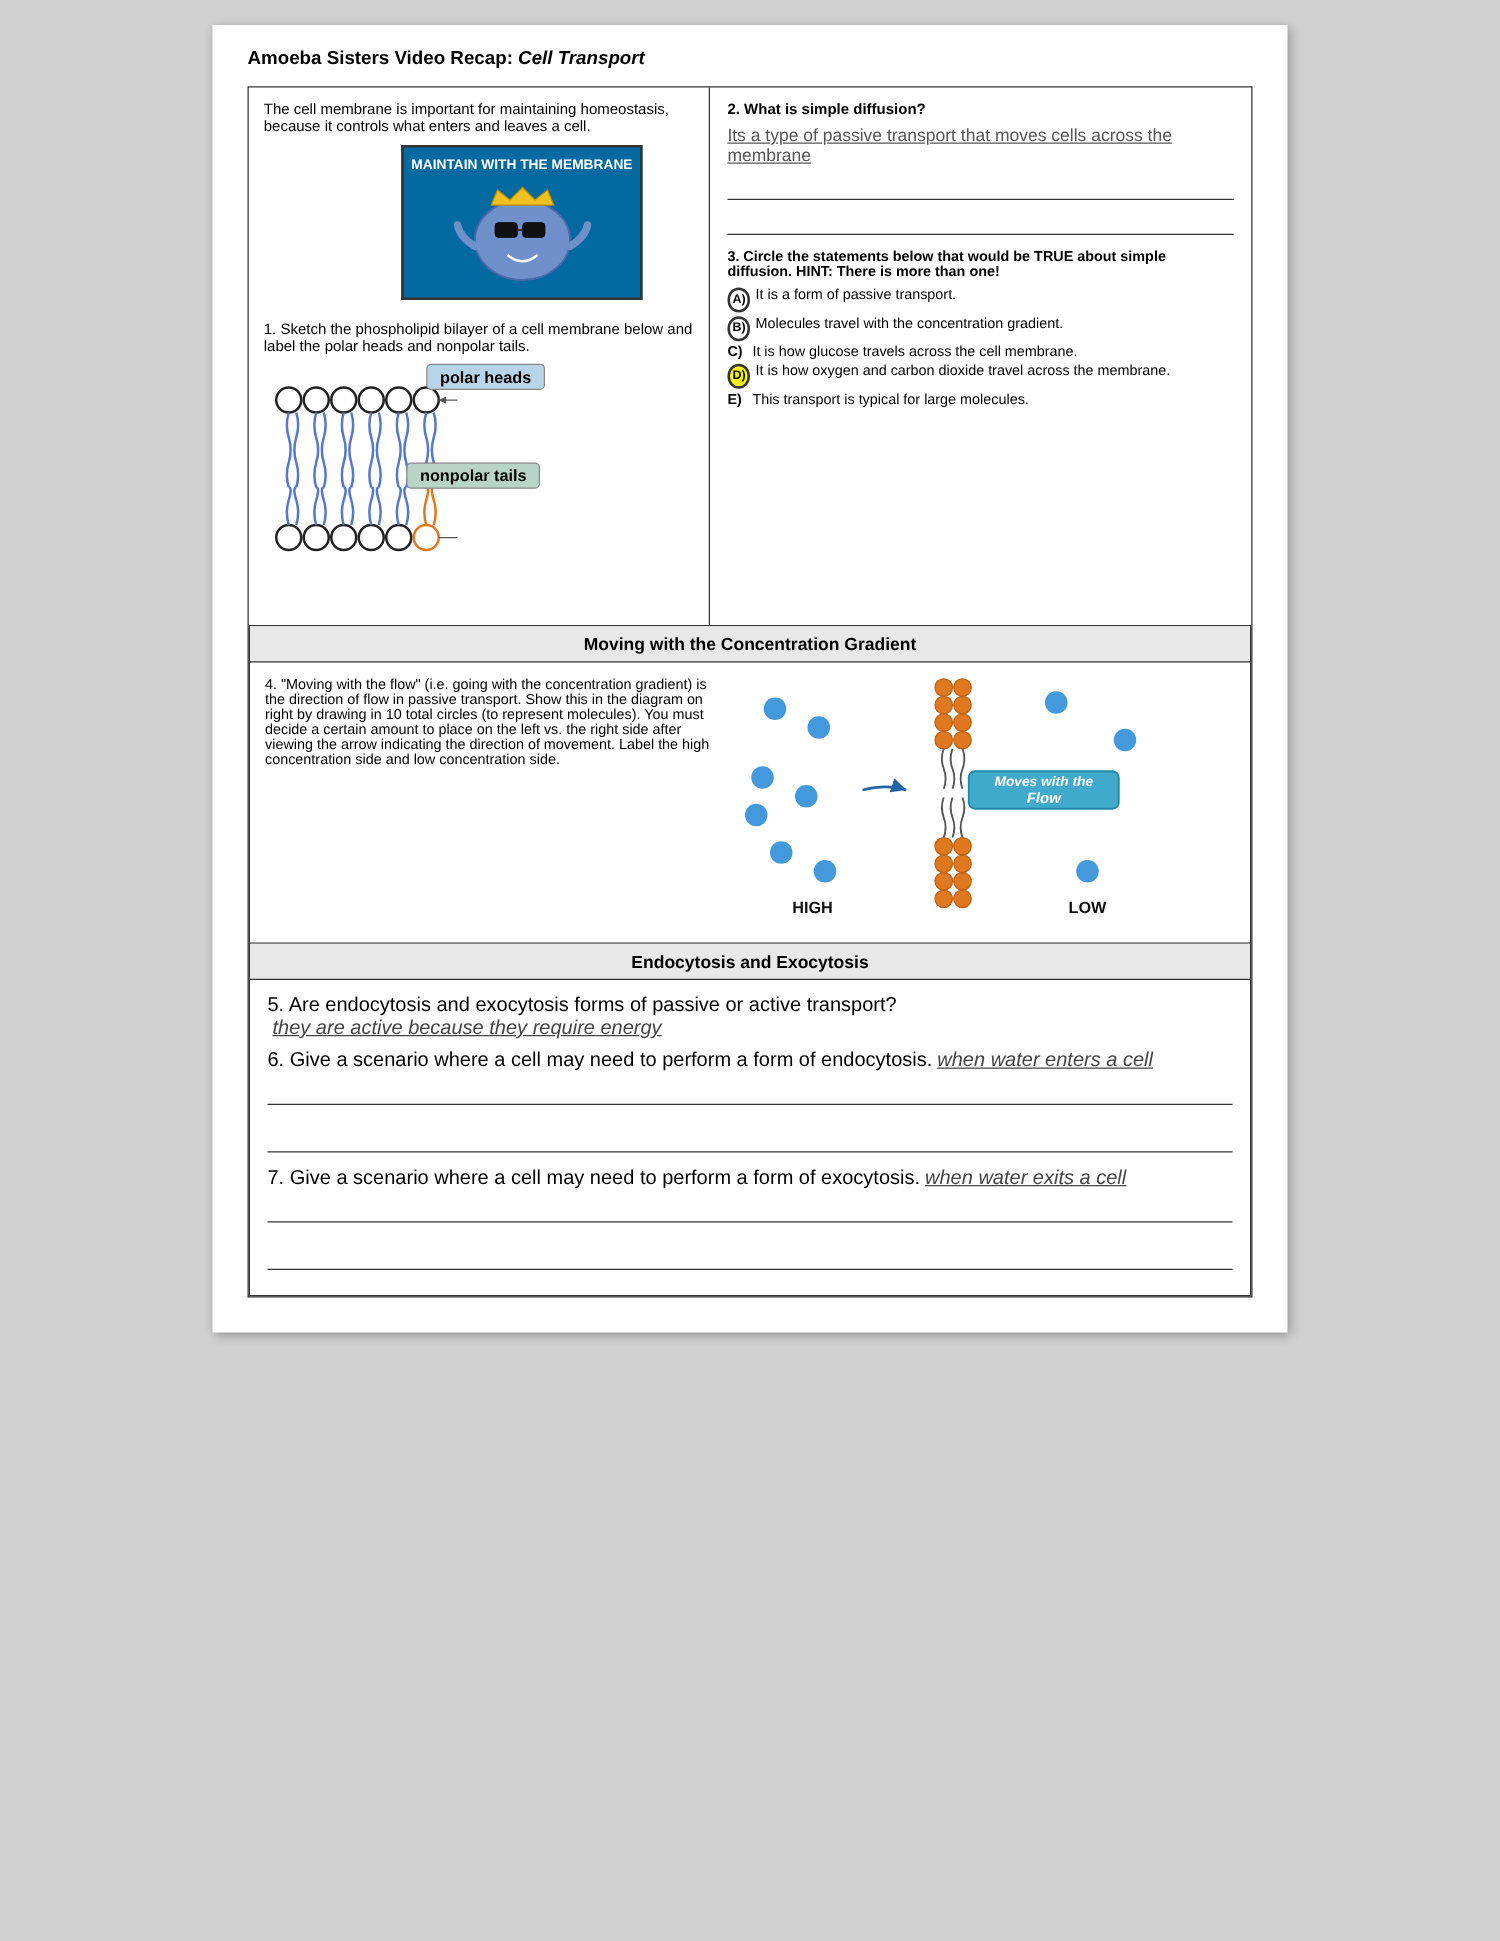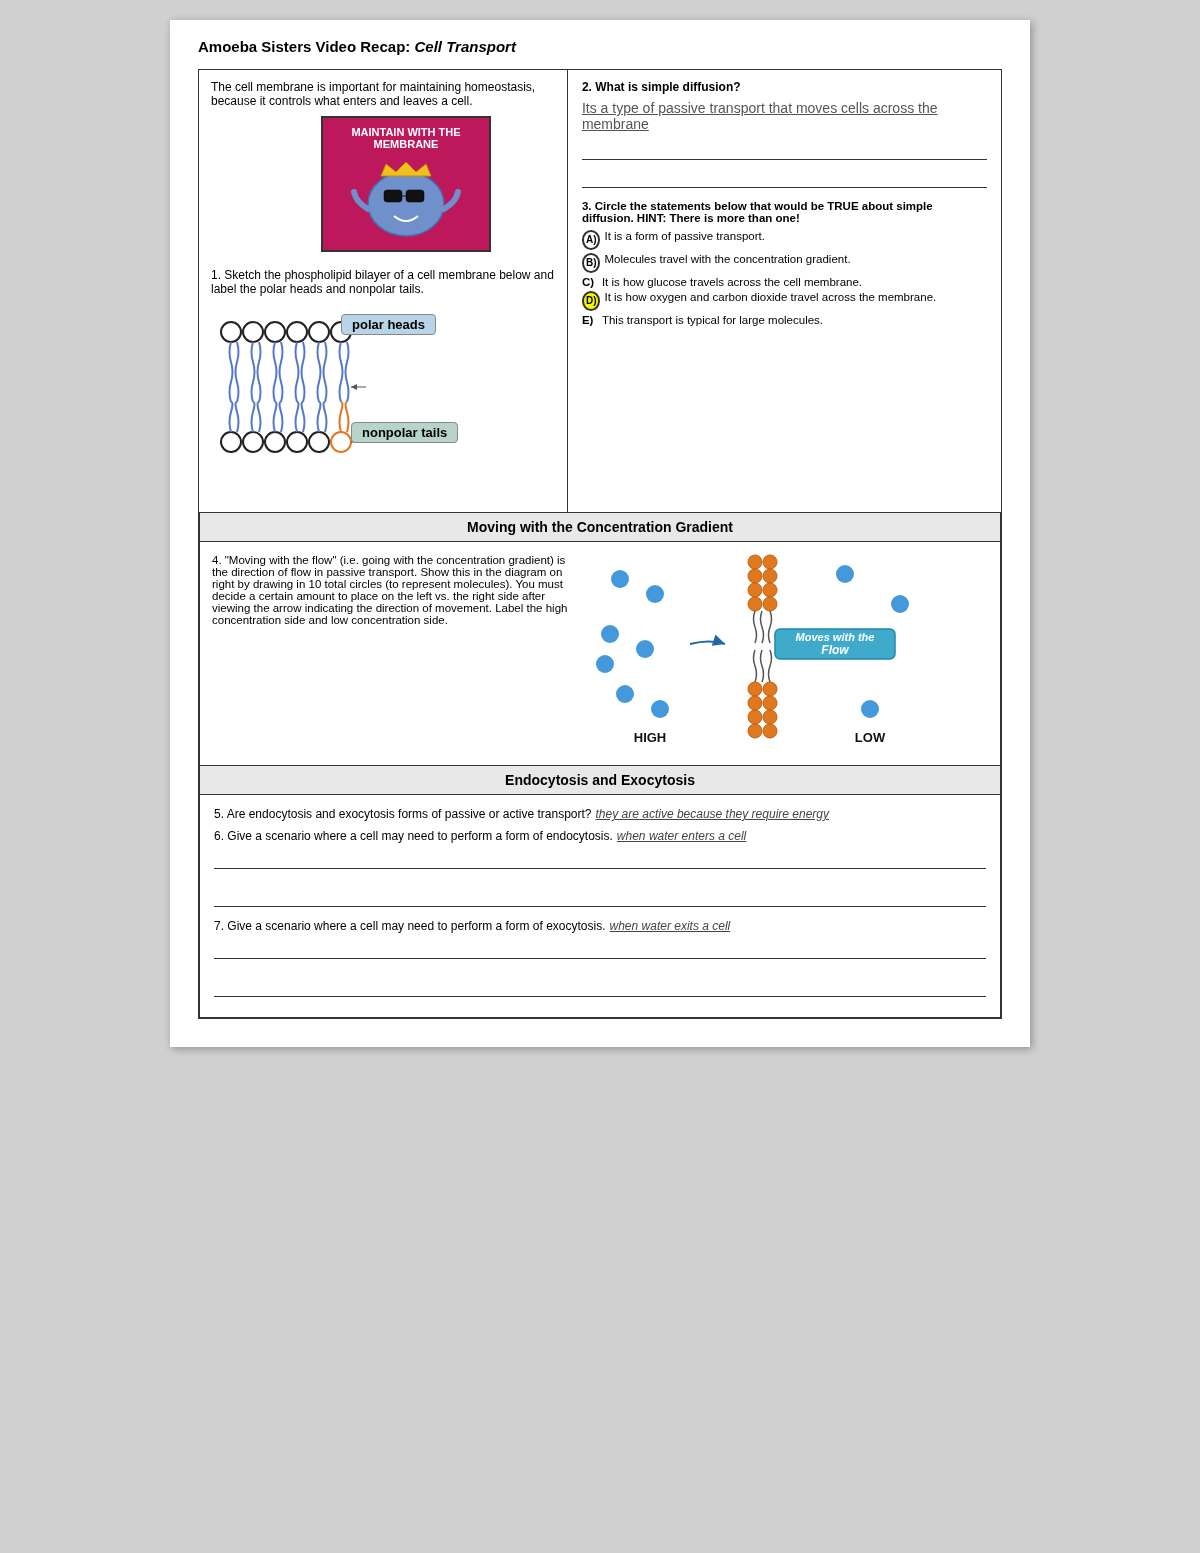--- a/index.html
+++ b/index.html
@@ -54,28 +54,28 @@
       border-right: 1.5px solid #333;
       padding: 10px 12px;
       font-size: 12px;
     }
     .right-col {
       width: 54%;
       padding: 10px 14px;
       font-size: 12px;
     }
     .membrane-img-placeholder {
-      background: #be185d;
+      background: #0369a1;
       color: #fff;
       font-weight: bold;
       font-size: 13px;
       text-align: center;
       padding: 8px 4px;
       margin: 0 0 8px 60px;
-      width: 170px;
+      width: 193px;
       border: 2px solid #333;
       position: relative;
     }
     .label-box {
       display: inline-block;
       background: #b8d4e8;
       border: 1px solid #888;
       border-radius: 4px;
       padding: 2px 10px;
       font-size: 13px;
@@ -160,21 +160,21 @@
       position: relative;
       min-height: 180px;
     }
     
     .endo-section {
       border: 1.5px solid #333;
       border-top: none;
     }
     .endo-body {
       padding: 12px 14px;
-      font-size: 12px;
+      font-size: 16px;
     }
     .endo-q {
       margin-bottom: 8px;
       display: flex;
       flex-wrap: wrap;
       align-items: baseline;
     }
     .endo-answer {
       text-decoration: underline;
       font-style: italic;
@@ -200,27 +200,26 @@
       color: #555;
       margin-top: 3px;
     }
     .label-arrow-container {
       position: relative;
       height: 200px;
     }
     .polar-label {
       position: absolute;
       left: 130px;
-      top: 12px;
+      top: 1px;
     }
     .nonpolar-label {
       position: absolute;
-      left: 140px;
+      left: 114px;
       top: 80px;
-      margin-top: 40px;
     }
   </style>
 </head>
 <body>
 
 <div class="page">
 
 
   <div class="page-content">
 

